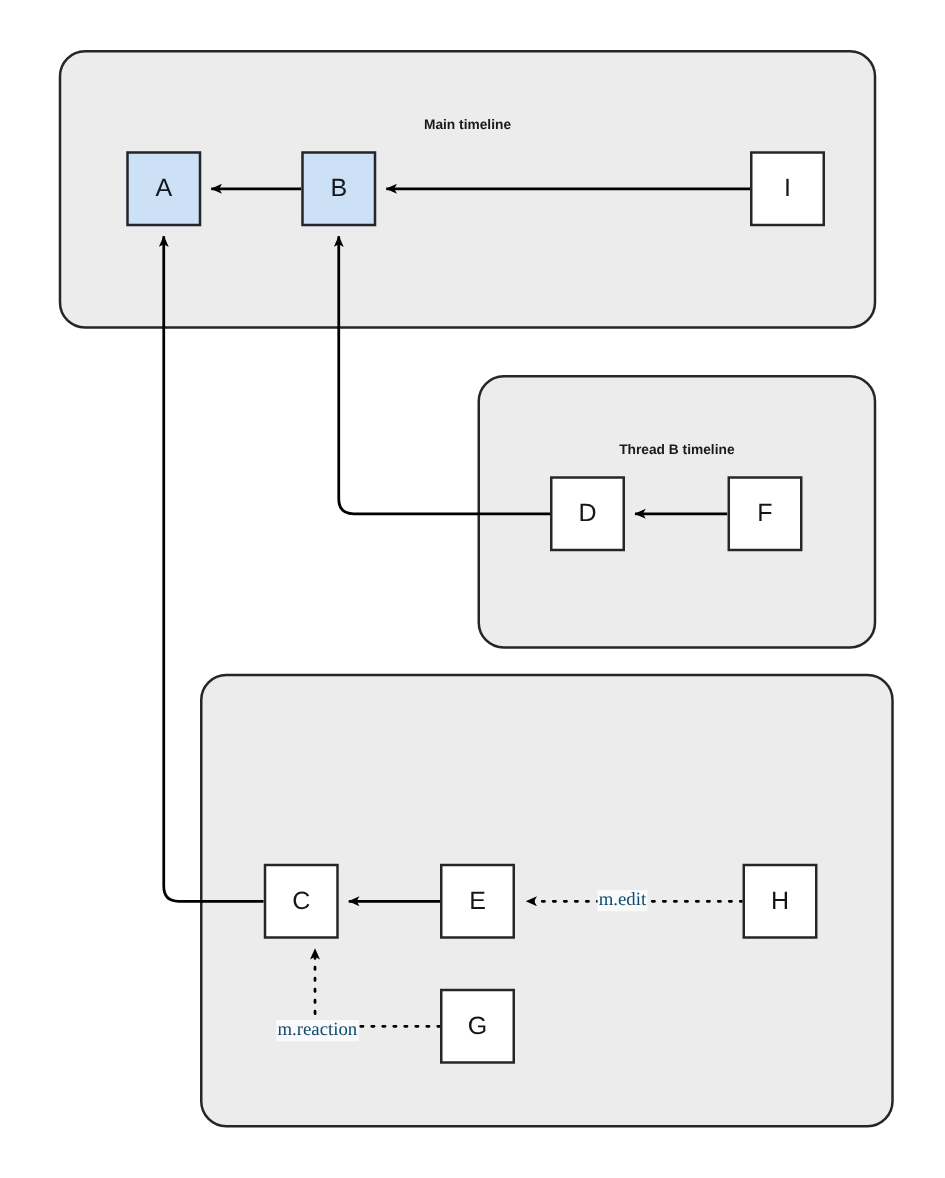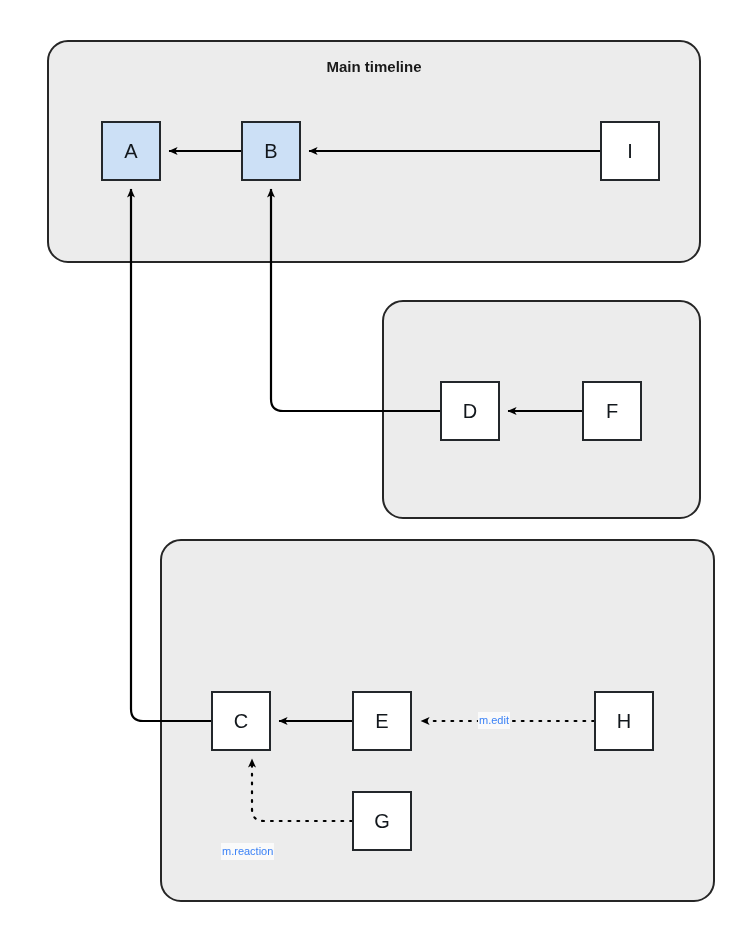--- a/index.html
+++ b/index.html
@@ -24,50 +24,52 @@
   .svg-layer {
     position: absolute;
     left: 0;
     top: 0;
     width: 756px;
     height: 942px;
   }
   .group-title {
     position: absolute;
     font-weight: bold;
-    font-size: 15px;
+    font-size: 11px;
     color: #1a1a1a;
     text-align: center;
     white-space: nowrap;
     letter-spacing: 0px;
+    margin-top: 36px;
   }
   .node {
     position: absolute;
     width: 60px;
     height: 60px;
     box-sizing: border-box;
     border: 2px solid #23272b;
     display: flex;
     align-items: center;
     justify-content: center;
     font-size: 20px;
     color: #12171c;
     background: #ffffff;
   }
   .node.blue {
     background: #cce0f6;
   }
   .edge-label {
     position: absolute;
-    font-size: 11px;
-    color: #3b82f6;
+    font-size: 15px;
+    color: #0c4a6e;
     background: #fafafa;
     white-space: nowrap;
     padding: 0 1px;
     line-height: 17px;
+    font-family: Liberation Serif, serif;
   }
 </style>
 </head>
 <body>
 
 <div id="canvas">
 
   <svg class="svg-layer" viewBox="0 0 756 942">
     <defs>
       <marker id="arrowhead" markerWidth="10" markerHeight="10" refX="8.6" refY="4" orient="auto" markerUnits="userSpaceOnUse">
@@ -105,27 +107,28 @@
     </g>
     <g>
       <path d="M594,721 L421,721" fill="none" stroke="#000000" stroke-width="2.2" stroke-dasharray="1.8 7" stroke-linecap="round" marker-end="url(#arrowhead)"></path>
     </g>
     <g>
       <path d="M352,821 L264,821 Q252,821 252,809 L252,759" fill="none" stroke="#000000" stroke-width="2.2" stroke-dasharray="1.8 7" stroke-linecap="round" marker-end="url(#arrowhead)"></path>
     </g>
   </svg>
 
   <div class="group-title" style="left:48px; top:58px; width:652px;">Main timeline</div>
+  <div class="group-title" style="left:383px; top:318px; width:317px;">Thread B timeline</div>
 
   <div class="node blue" style="left:101px; top:121px;">A</div>
   <div class="node blue" style="left:241px; top:121px;">B</div>
   <div class="node" style="left:600px; top:121px;">I</div>
   <div class="node" style="left:440px; top:381px;">D</div>
   <div class="node" style="left:582px; top:381px;">F</div>
   <div class="node" style="left:211px; top:691px;">C</div>
   <div class="node" style="left:352px; top:691px;">E</div>
   <div class="node" style="left:594px; top:691px;">H</div>
   <div class="node" style="left:352px; top:791px;">G</div>
 
   <div class="edge-label" style="left:478px; top:712px;">m.edit</div>
-  <div class="edge-label" style="left:221px; top:843px;text-align:right;">m.reaction</div>
+  <div class="edge-label" style="left:221px; top:816px;text-align:right;">m.reaction</div>
 
 </div>
 
 </body></html>

